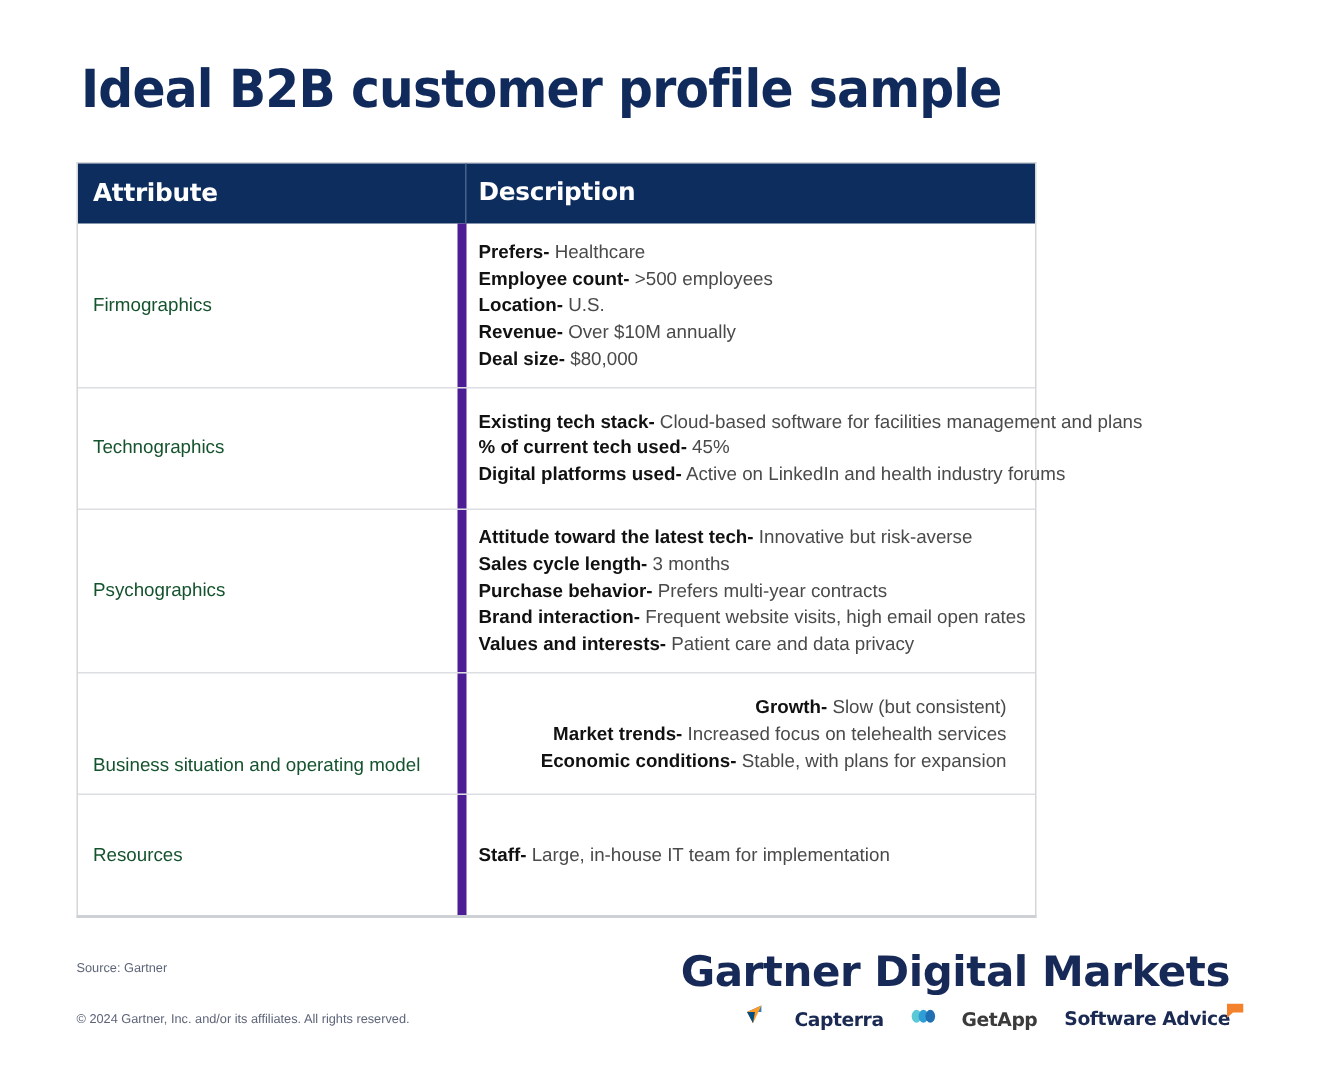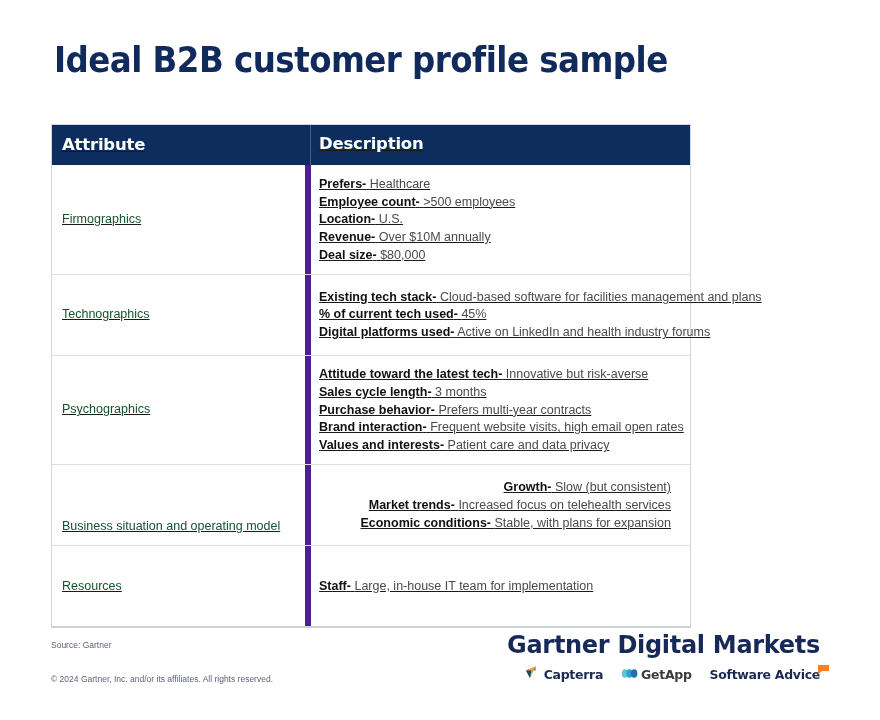--- a/index.html
+++ b/index.html
@@ -35,27 +35,26 @@
     font-family: "DejaVu Sans", "Liberation Sans", sans-serif;
     transform: scaleX(0.93);
     transform-origin: left center;
     white-space: nowrap;
   }
 
   
   .table-wrap {
     position: absolute;
     left: 51px;
-    top: 124px;
+    top: 108px;
     width: 640px;
     border: 1px solid #d4d6da;
     border-bottom: 2px solid #cdd0d4;
     box-sizing: border-box;
     background: #ffffff;
-    text-decoration: underline;
   }
   .t-row {
     display: flex;
     width: 100%;
     box-sizing: border-box;
     border-bottom: 1px solid #dcdee1;
   }
   .t-row:last-child { border-bottom: none; }
 
   .t-head {
@@ -134,39 +133,39 @@
   }
   .footer-left .src { margin-bottom: 24px; }
 
   .footer-right {
     position: absolute;
     right: 60px;
     top: 631px;
     text-align: right;
   }
   .gdm-title {
-    font-size: 24px;
+    font-size: 28px;
     font-weight: bold;
     color: #172a57;
     font-family: "DejaVu Sans", "Liberation Sans", sans-serif;
     letter-spacing: -0.3px;
     white-space: nowrap;
   }
   .brand-row {
     margin-top: 6px;
     display: flex;
     align-items: center;
     justify-content: flex-end;
     gap: 18px;
     white-space: nowrap;
   }
   .brand {
     display: inline-flex;
     align-items: center;
-    gap: 3px;
+    gap: 17px;
   }
   .brand-name {
     font-size: 12.5px;
     font-weight: bold;
     font-family: "DejaVu Sans", "Liberation Sans", sans-serif;
     letter-spacing: -0.3px;
   }
   .capterra .brand-name { color: #1b2a52; }
   .getapp .brand-name { color: #3b3b3b; }
   .softwareadvice .brand-name { color: #1b2a52; }

